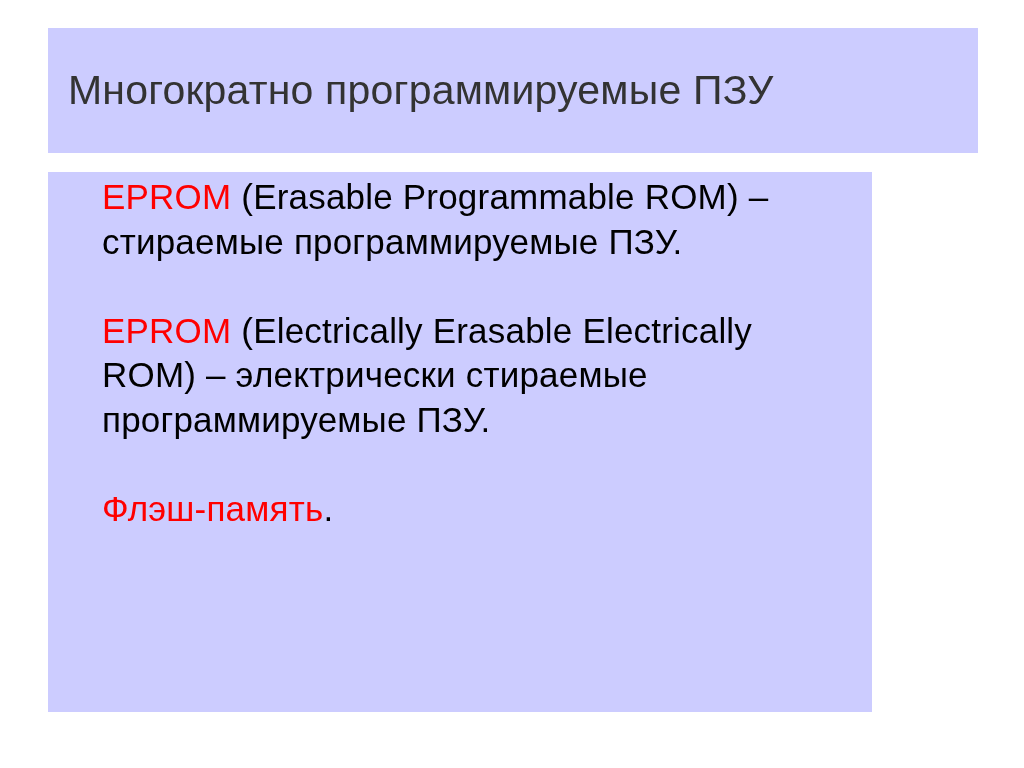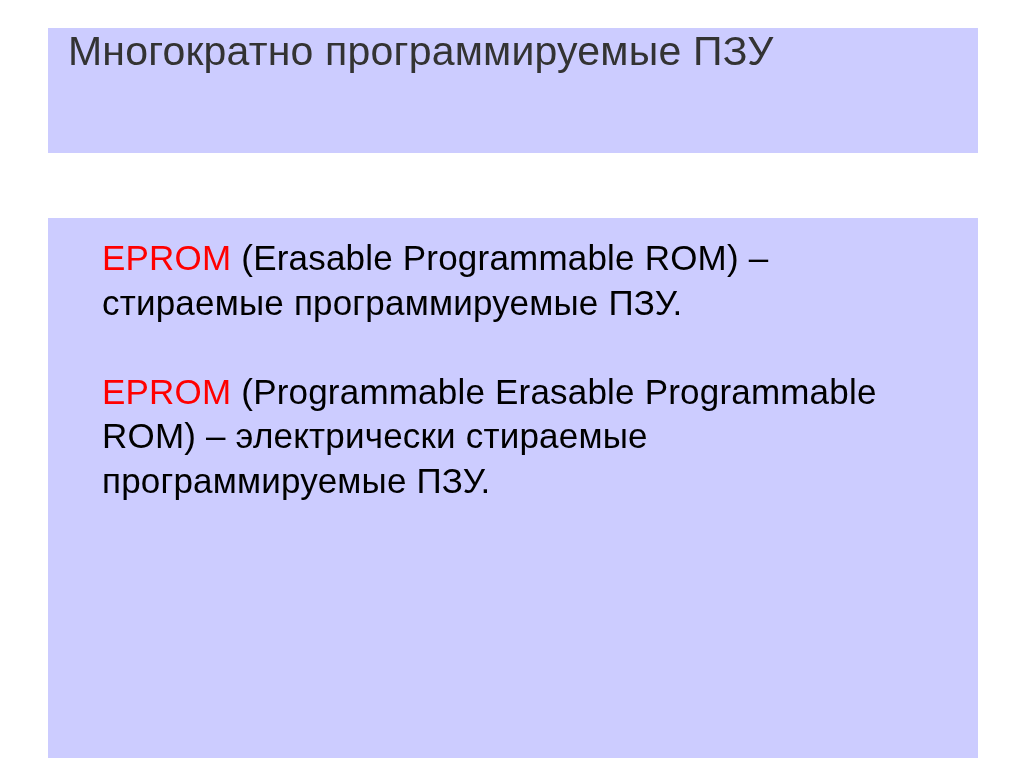--- a/index.html
+++ b/index.html
@@ -18,39 +18,38 @@
     background: #ffffff;
   }
   .title-box {
     position: absolute;
     left: 48px;
     top: 28px;
     width: 930px;
     height: 125px;
     background: #ccccff;
     display: flex;
-    align-items: flex-start;
+    align-items: center;
   }
   .title-text {
     color: #333333;
     font-size: 41px;
     font-weight: 400;
     padding-left: 20px;
     letter-spacing: 0.2px;
   }
   .body-box {
     position: absolute;
     left: 48px;
     top: 172px;
-    width: 930px;
+    width: 824px;
     height: 540px;
     background: #ccccff;
-    padding: 18px 28px 22px 54px;
+    padding: 3px 28px 22px 54px;
     box-sizing: border-box;
-    margin-top: 46px;
   }
   .para {
     color: #000000;
     font-size: 35px;
     line-height: 1.28;
     margin: 0 0 44px 0;
     letter-spacing: 0.2px;
   }
   .para:last-child { margin-bottom: 0; }
   .term {
@@ -66,19 +65,22 @@
     <div class="title-text">Многократно программируемые ПЗУ</div>
   </div>
 
   <div class="body-box">
 
     <p class="para">
       <span class="term">EPROM</span><span> (Erasable Programmable ROM) – стираемые программируемые ПЗУ.</span>
     </p>
 
     <p class="para">
-      <span class="term">EPROM</span><span> (Programmable Erasable Programmable ROM) – электрически стираемые программируемые ПЗУ.</span>
+      <span class="term">EPROM</span><span> (Electrically Erasable Electrically ROM) – электрически стираемые программируемые ПЗУ.</span>
     </p>
 
+    <p class="para">
+      <span class="term">Флэш-память</span><span>.</span>
+    </p>
 
   </div>
 
 </div>
 
 </body></html>

